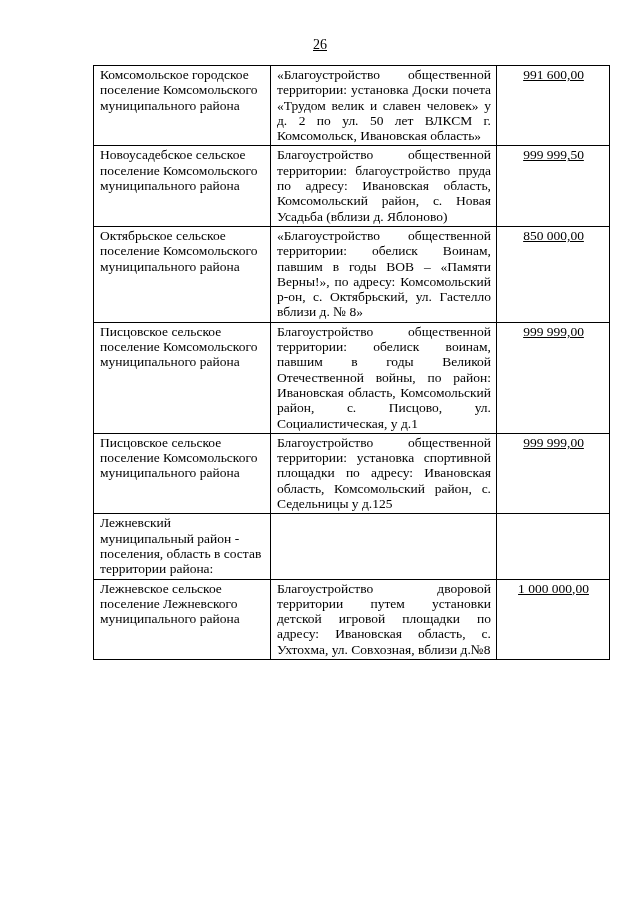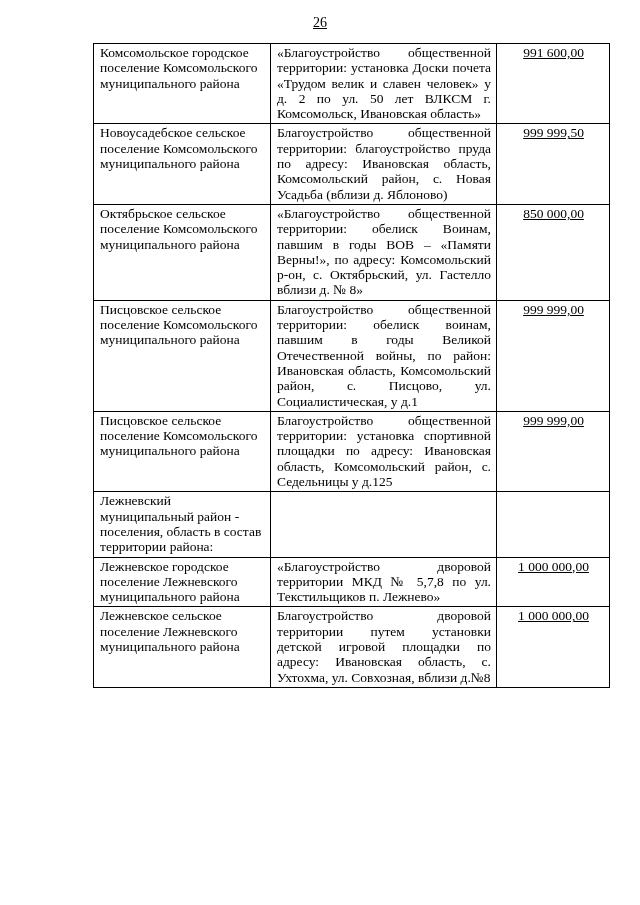--- a/index.html
+++ b/index.html
@@ -9,21 +9,21 @@
   }
   body {
     width: 640px;
     height: 905px;
     font-family: "Liberation Serif", serif;
     color: #000000;
     overflow: hidden;
   }
   .page-number {
     text-align: center;
-    padding-top: 15px;
+    padding-top: 37px;
     font-size: 14px;
     line-height: 16px;
     text-decoration: underline;
   }
   table.grants-table {
     border-collapse: collapse;
     table-layout: fixed;
     width: 480px;
     margin: 12px 0 0 93px;
     padding-left: 43px;
@@ -90,25 +90,20 @@
         <td class="col-project">Благоустройство общественной территории: установка спортивной площадки по адресу: Ивановская область, Комсомольский район, с. Седельницы у д.125</td>
         <td class="col-amount">999 999,00</td>
       </tr>
 
       <tr>
         <td class="col-municipality">Лежневский муниципальный район - поселения, область в состав территории района:</td>
         <td class="col-project"></td>
         <td class="col-amount"></td>
       </tr>
 
-      <tr>
-        <td class="col-municipality">Лежневское городское поселение Лежневского муниципального района</td>
-        <td class="col-project">«Благоустройство дворовой территории МКД № 5,7,8 по ул. Текстильщиков п. Лежнево»</td>
-        <td class="col-amount">1 000 000,00</td>
-      </tr>
 
       <tr>
         <td class="col-municipality">Лежневское сельское поселение Лежневского муниципального района</td>
         <td class="col-project">Благоустройство дворовой территории путем установки детской игровой площадки по адресу: Ивановская область, с. Ухтохма, ул. Совхозная, вблизи д.№8</td>
         <td class="col-amount">1 000 000,00</td>
       </tr>
 
     </tbody>
   </table>
 

